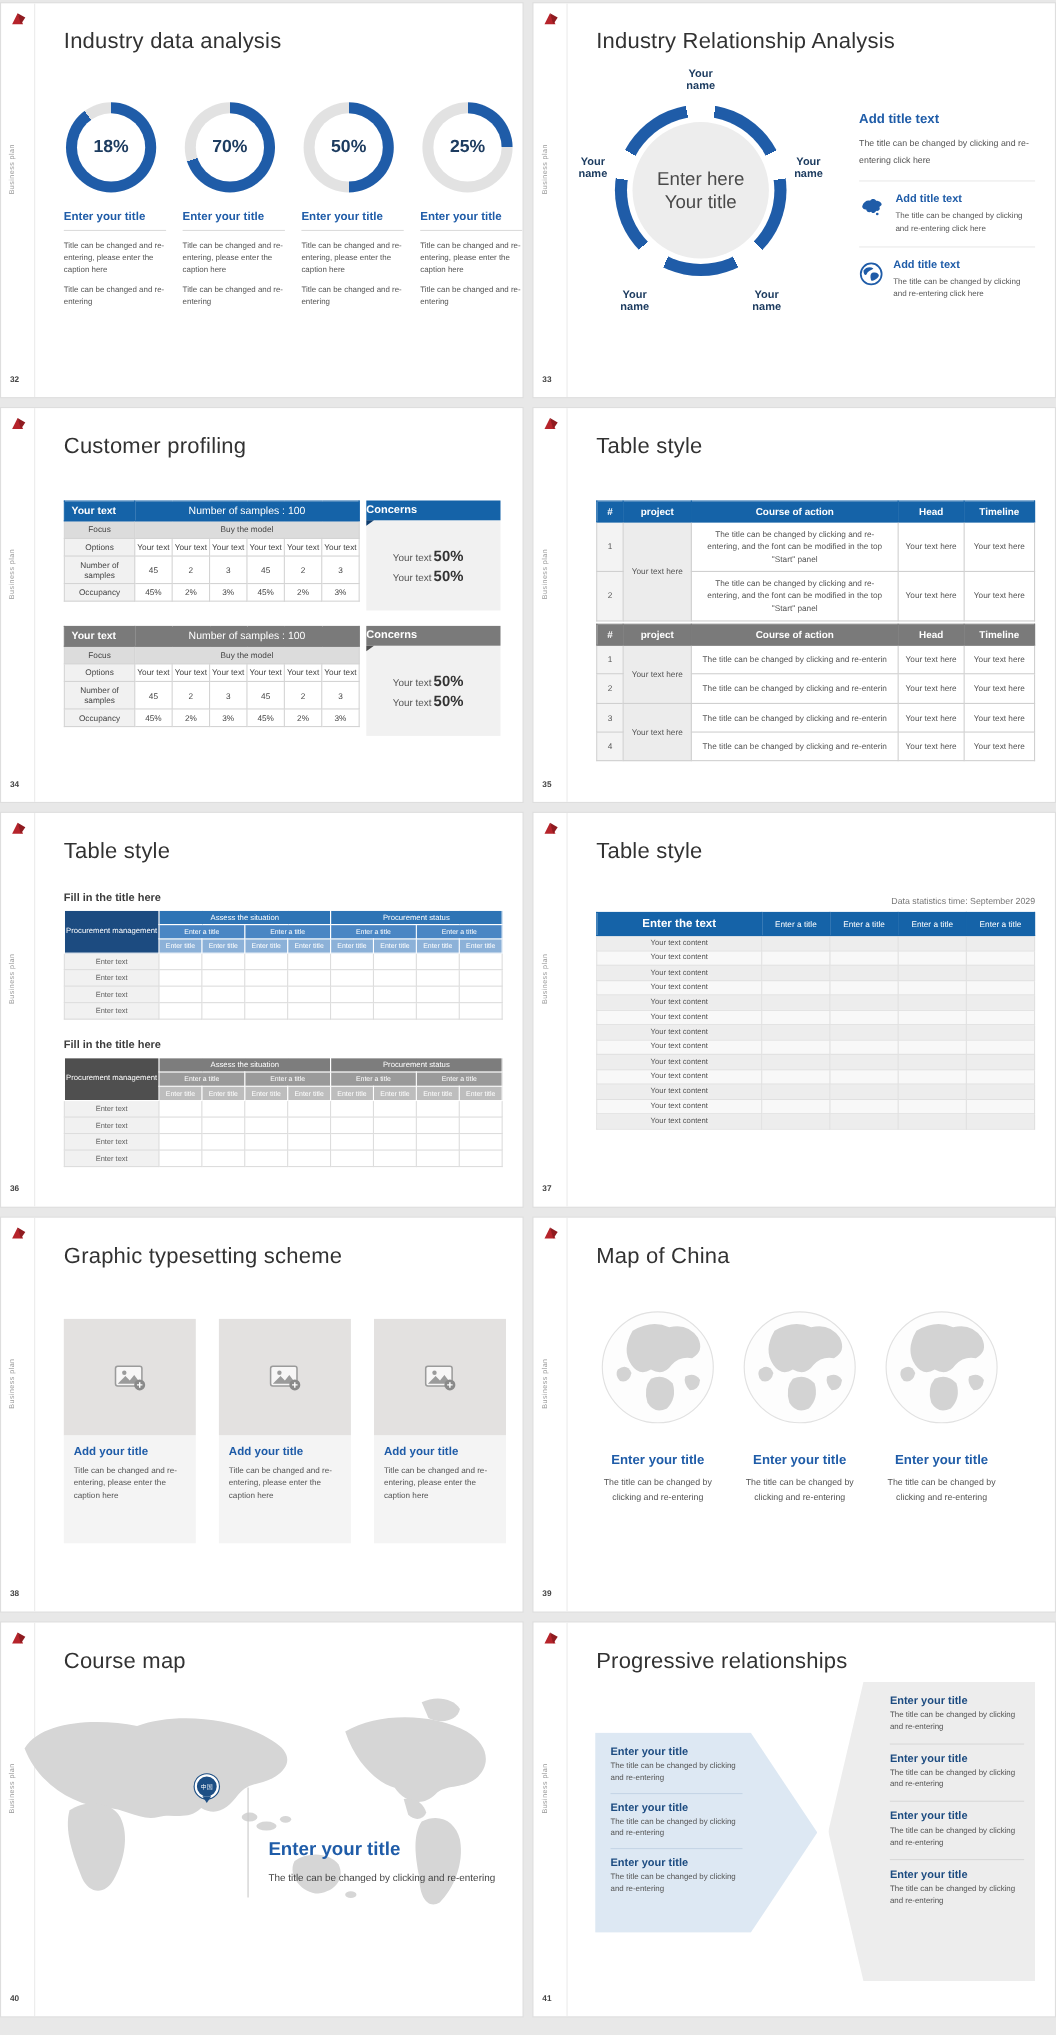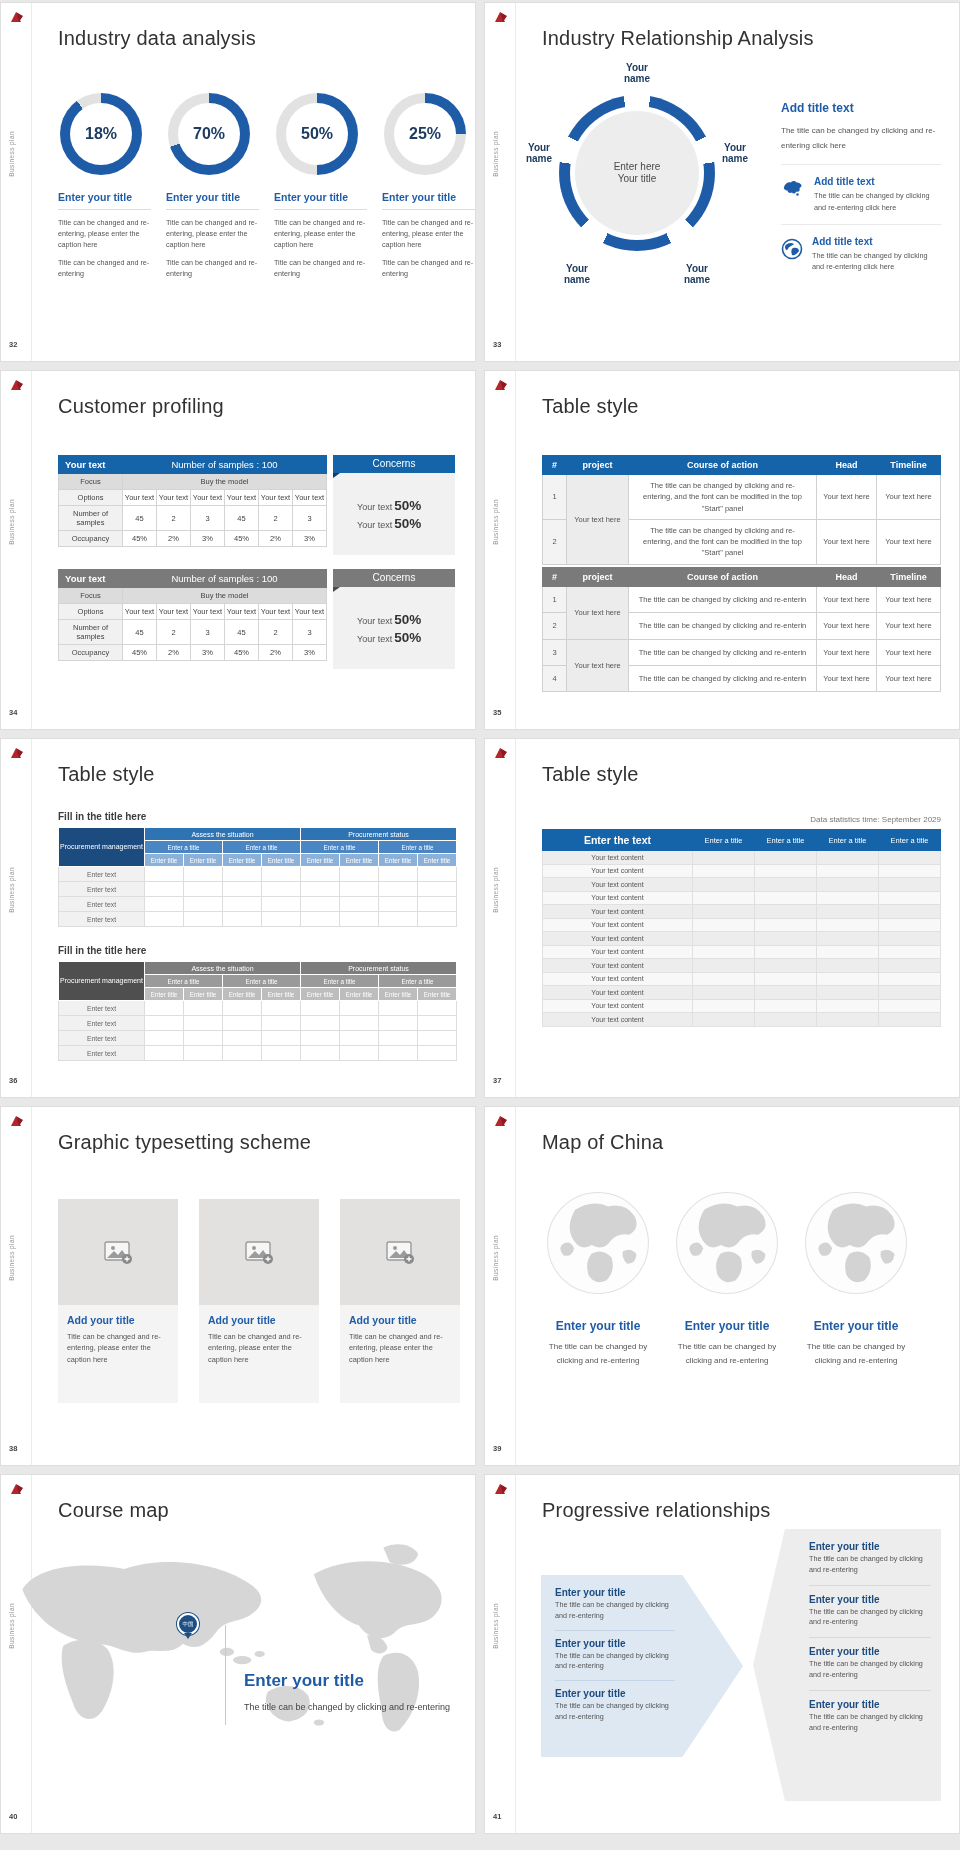--- a/index.html
+++ b/index.html
@@ -27,21 +27,21 @@
   .donut{width:82px;height:82px;border-radius:50%;position:relative;margin-left:2px}
   .donut::after{content:"";position:absolute;inset:10px;border-radius:50%;background:#fff}
   .donut .pct{position:absolute;inset:0;z-index:1;display:flex;align-items:center;justify-content:center;font-size:16px;font-weight:bold;color:var(--navy)}
   .stat h4{margin-top:16px;padding-bottom:6px;border-bottom:1px solid #dcdcdc;color:var(--blue);font-size:10.5px}
   .stat p{margin-top:8px;font-size:7.2px;color:var(--cap);line-height:1.5}
 
   
   .s33-diagram{position:absolute;left:44px;top:62px;width:216px;height:216px}
   .ring{position:absolute;inset:30px;border-radius:50%;background:repeating-conic-gradient(from 10deg,var(--blue) 0 52deg,transparent 52deg 72deg)}
   .ring::after{content:"";position:absolute;inset:11px;border-radius:50%;background:#fff}
-  .gear{position:absolute;inset:46px;border-radius:50%;background:#ededed;display:flex;flex-direction:column;align-items:center;justify-content:center;text-align:center;color:#4a4a4a;font-size:10px;line-height:1.25;z-index:1}
+  .gear{position:absolute;inset:46px;border-radius:50%;background:#ededed;display:flex;flex-direction:column;align-items:center;justify-content:center;text-align:center;color:#4a4a4a;font-size:17px;line-height:1.25;z-index:1}
   .s33-nodes div{position:absolute;width:44px;text-align:center;font-size:10px;font-weight:bold;color:var(--navy);line-height:1.05;z-index:2}
   .s33-nodes div:nth-of-type(1){left:86px;top:-2px}
   .s33-nodes div:nth-of-type(2){right:-12px;top:78px}
   .s33-nodes div:nth-of-type(3){right:26px;bottom:-4px}
   .s33-nodes div:nth-of-type(4){left:26px;bottom:-4px}
   .s33-nodes div:nth-of-type(5){left:-12px;top:78px}
   .s33-panel{position:absolute;left:296px;top:98px;width:160px}
   .s33-panel>h4{font-size:12px;color:var(--blue);margin-bottom:8px}
   .s33-panel>p{font-size:8px;color:var(--cap);line-height:1.9}
   .s33-item{display:flex;gap:9px;margin-top:11px;padding-top:11px;border-top:1px solid #eaeaea}
@@ -52,21 +52,21 @@
   
   table{border-collapse:collapse}
   .cust{position:absolute;left:57px;width:268px;font-size:7.5px;table-layout:fixed}
   .cust td{border:1px solid #d4d4d4;padding:3px 1px;color:#444;text-align:center;background:#fff}
   .cust .hdr td{background:var(--hdrblue);color:#fff;border-color:var(--hdrblue);font-size:9.5px;padding:3px 2px}
   .cust .hdr td.corner{text-align:left;padding-left:6px;font-weight:bold}
   .cust .focus td{background:#dcdcdc}
   .cust td.lab{background:#f1f1f1}
   .cust.gray .hdr td{background:var(--hdrgray);border-color:var(--hdrgray)}
   .concerns{position:absolute;width:122px}
-  .chead{position:relative;background:var(--hdrblue);color:#fff;font-size:10px;font-weight:normal;text-align:center;padding:3px 0 4px}
+  .chead{position:relative;background:var(--hdrblue);color:#fff;font-size:10px;font-weight:bold;text-align:left;padding:3px 0 4px}
   .chead::after{content:"";position:absolute;left:0;top:100%;border-top:5px solid #0d3c6e;border-right:7px solid transparent}
   .cbody{background:#f1f1f1;height:82px;display:flex;flex-direction:column;justify-content:center;padding-left:24px;gap:3px}
   .cline{font-size:9px;color:var(--cap)}
   .cline b{font-size:13.5px;color:#333;font-weight:600;margin-left:2px}
   .concerns.gray .chead{background:var(--hdrgray)}
   .concerns.gray .chead::after{border-top-color:#4d4d4d}
 
   
   .s35-t{position:absolute;left:57px;width:398px;font-size:7.5px;table-layout:fixed}
   .s35-t th{background:var(--hdrblue);color:#fff;font-size:9px;font-weight:bold;padding:4px 2px;border:1px solid var(--hdrblue)}

